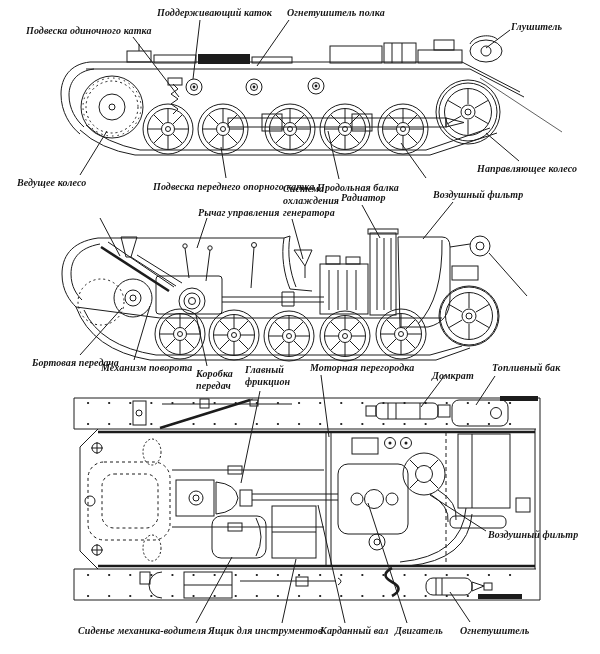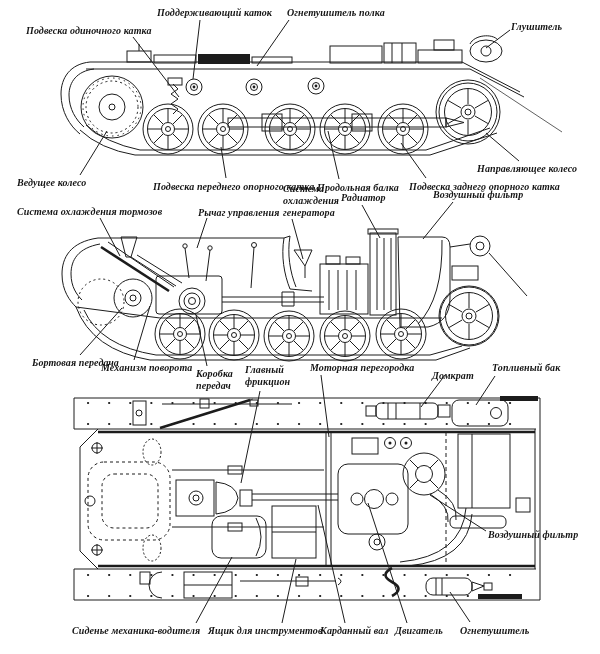--- a/index.html
+++ b/index.html
@@ -391,40 +391,38 @@
   </g>
 </svg>
 
 <div class="lbl" style="left:26px;top:25px">Подвеска одиночного катка</div>
 <div class="lbl" style="left:157px;top:7px">Поддерживающий каток</div>
 <div class="lbl" style="left:287px;top:7px">Огнетушитель полка</div>
 <div class="lbl" style="left:511px;top:21px">Глушитель</div>
 <div class="lbl" style="left:17px;top:177px">Ведущее колесо</div>
 <div class="lbl" style="left:153px;top:181px">Подвеска переднего опорного катка</div>
 <div class="lbl" style="left:317px;top:182px">Продольная балка</div>
-<div class="lbl" style="left:409px;top:181px">Подвеска заднего опорного катка</div>
 <div class="lbl" style="left:477px;top:163px">Направляющее колесо</div>
 
-<div class="lbl" style="left:17px;top:206px">Система охлаждения тормозов</div>
 <div class="lbl" style="left:198px;top:207px">Рычаг управления</div>
 <div class="lbl" style="left:283px;top:183px">Система
 охлаждения
 генератора</div>
 <div class="lbl" style="left:341px;top:192px">Радиатор</div>
 <div class="lbl" style="left:433px;top:189px">Воздушный фильтр</div>
 <div class="lbl" style="left:32px;top:357px">Бортовая передача</div>
 <div class="lbl" style="left:101px;top:362px">Механизм поворота</div>
 <div class="lbl" style="left:196px;top:368px">Коробка
 передач</div>
 
 <div class="lbl" style="left:245px;top:364px">Главный
 фрикцион</div>
 <div class="lbl" style="left:310px;top:362px">Моторная перегородка</div>
 <div class="lbl" style="left:432px;top:370px">Домкрат</div>
 <div class="lbl" style="left:492px;top:362px">Топливный бак</div>
 <div class="lbl" style="left:488px;top:529px">Воздушный фильтр</div>
-<div class="lbl" style="left:72px;top:625px">Сиденье механика-водителя</div>
+<div class="lbl" style="left:78px;top:625px">Сиденье механика-водителя</div>
 <div class="lbl" style="left:208px;top:625px">Ящик для инструментов</div>
 <div class="lbl" style="left:320px;top:625px">Карданный вал</div>
 <div class="lbl" style="left:395px;top:625px">Двигатель</div>
 <div class="lbl" style="left:460px;top:625px">Огнетушитель</div>
 
 </div>
 
 </body></html>

